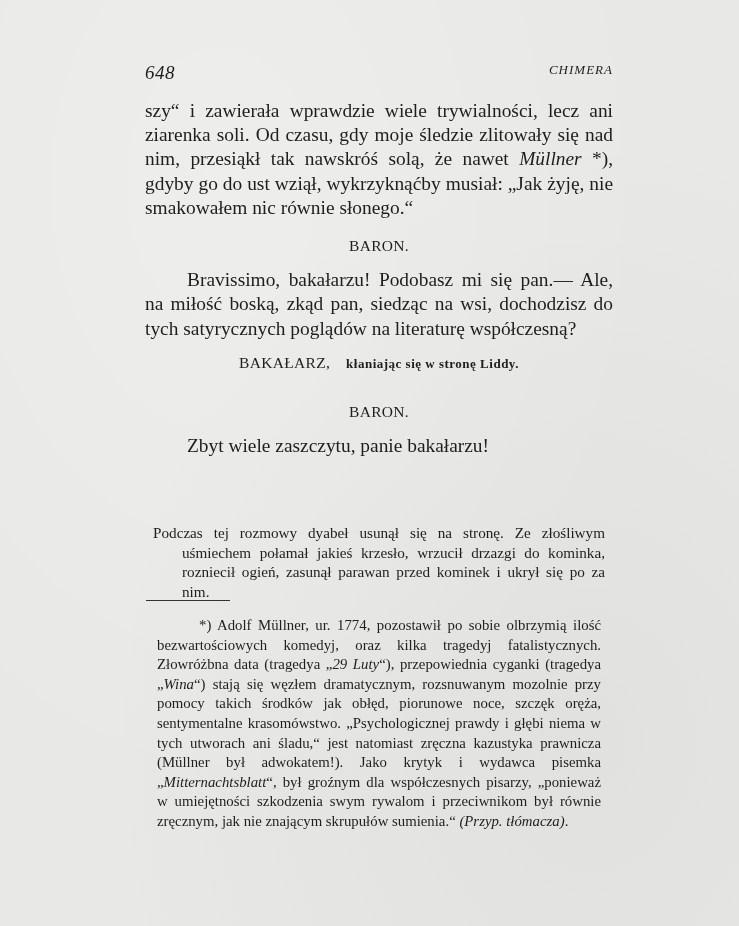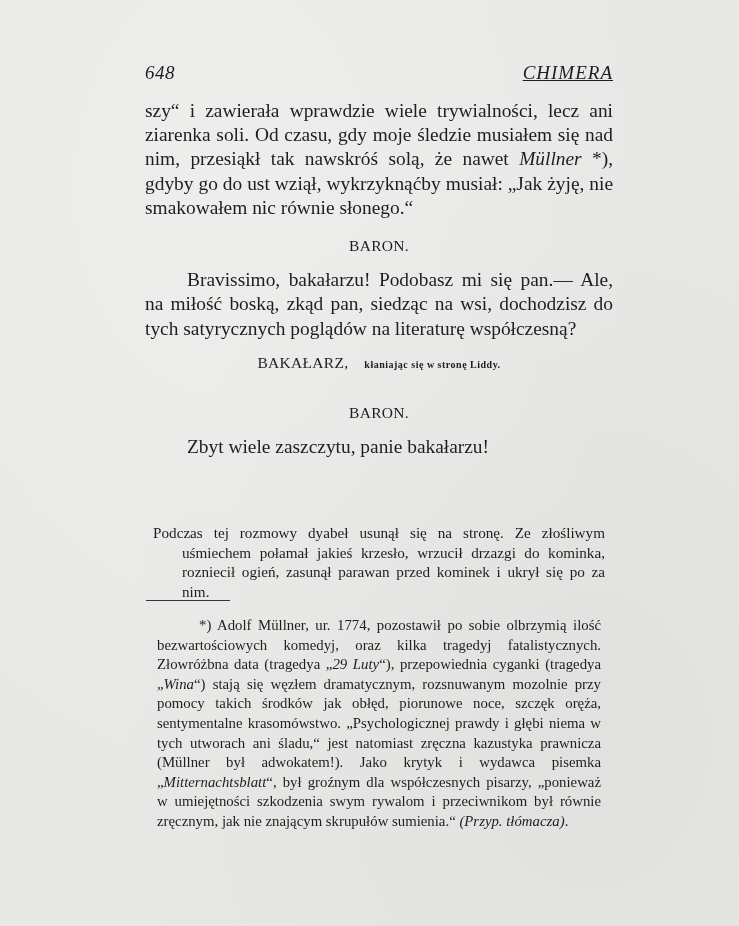--- a/index.html
+++ b/index.html
@@ -37,23 +37,22 @@
       top: 0;
       font-style: italic;
       font-size: 19px;
       letter-spacing: 0.5px;
     }
     .running-title {
       position: absolute;
       right: 0;
       top: 0;
       font-style: italic;
-      font-size: 19px;
+      font-size: 13px;
       letter-spacing: 1px;
-      text-decoration: underline;
     }
     .main-text {
       position: absolute;
       left: 145px;
       top: 99px;
       width: 468px;
       font-size: 19.4px;
       line-height: 24.2px;
     }
     .main-text p {
@@ -63,21 +62,21 @@
     }
     .indent { text-indent: 42px; }
     .speaker {
       text-align: center;
       text-align-last: center !important;
       font-size: 15.5px;
       letter-spacing: 0.3px;
       margin: 0;
     }
     .speaker .direction {
-      font-size: 10px;
+      font-size: 13px;
       font-weight: bold;
       letter-spacing: 0.5px;
       margin-left: 16px;
     }
     .gap-sm { height: 10px; }
     .gap-md { height: 14px; }
     .stage {
       position: absolute;
       left: 145px;
       top: 515px;
@@ -120,21 +119,21 @@
 <body>
 
 <div class="page">
 
   <div class="running-head">
     <span class="page-number">648</span>
     <span class="running-title">CHIMERA</span>
   </div>
 
   <div class="main-text">
-    <p><span>szy“ i zawierała wprawdzie wiele trywialności, lecz ani ziarenka soli. Od czasu, gdy moje śledzie musiałem się nad nim, przesiąkł tak nawskróś solą, że nawet </span><em>Müllner</em><span> *), gdyby go do ust wziął, wykrzyknąćby musiał: „Jak żyję, nie smakowałem nic równie słonego.“</span></p>
+    <p><span>szy“ i zawierała wprawdzie wiele trywialności, lecz ani ziarenka soli. Od czasu, gdy moje śledzie zlitowały się nad nim, przesiąkł tak nawskróś solą, że nawet </span><em>Müllner</em><span> *), gdyby go do ust wziął, wykrzyknąćby musiał: „Jak żyję, nie smakowałem nic równie słonego.“</span></p>
 
     <div class="gap-md"></div>
     <p class="speaker">BARON.</p>
     <div class="gap-sm"></div>
 
     <p class="indent">Bravissimo, bakałarzu! Podobasz mi się pan.— Ale, na miłość boską, zkąd pan, siedząc na wsi, dochodzisz do tych satyrycznych poglądów na literaturę współczesną?</p>
 
     <div class="gap-sm"></div>
     <p class="speaker"><span>BAKAŁARZ,</span><span class="direction">kłaniając się w stronę Liddy.</span></p>
     <div class="gap-sm"></div>

